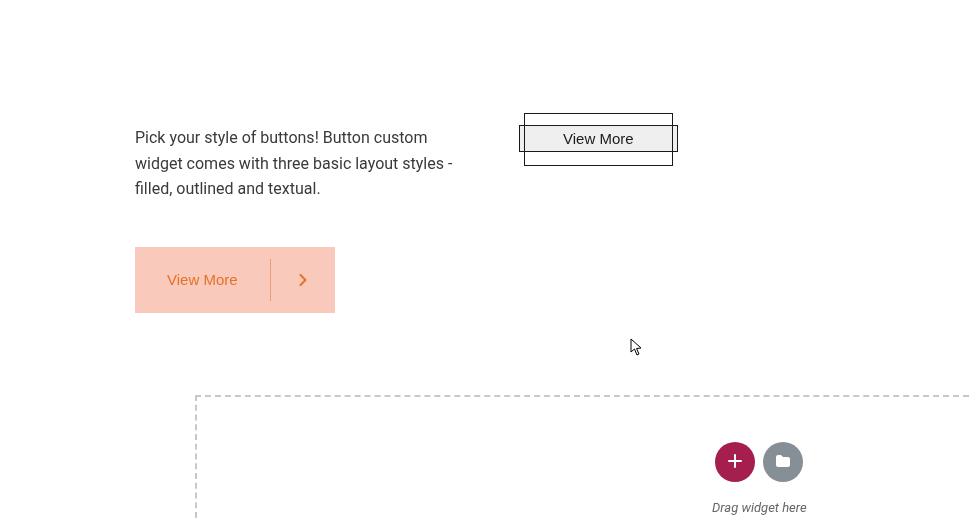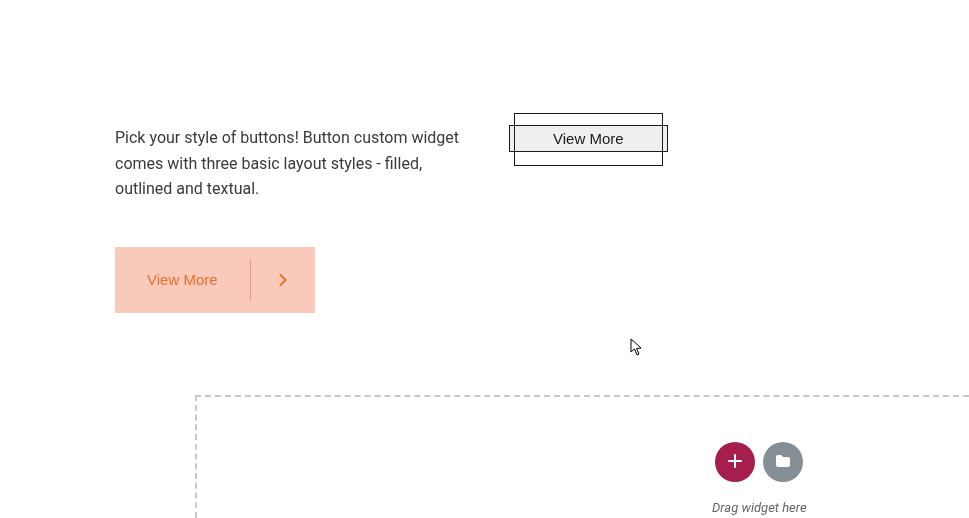--- a/index.html
+++ b/index.html
@@ -12,20 +12,21 @@
       background: #ffffff;
       width: 969px;
       height: 518px;
       overflow: hidden;
       position: relative;
     }
     .content {
       display: flex;
       padding: 125px 115px 0 115px;
       gap: 49px;
+      margin-left: 20px;
     }
     .column {
       flex: 1;
     }
     .description {
       color: #3a3a3a;
       font-size: 16px;
       line-height: 1.6;
       margin-bottom: 45px;
     }

